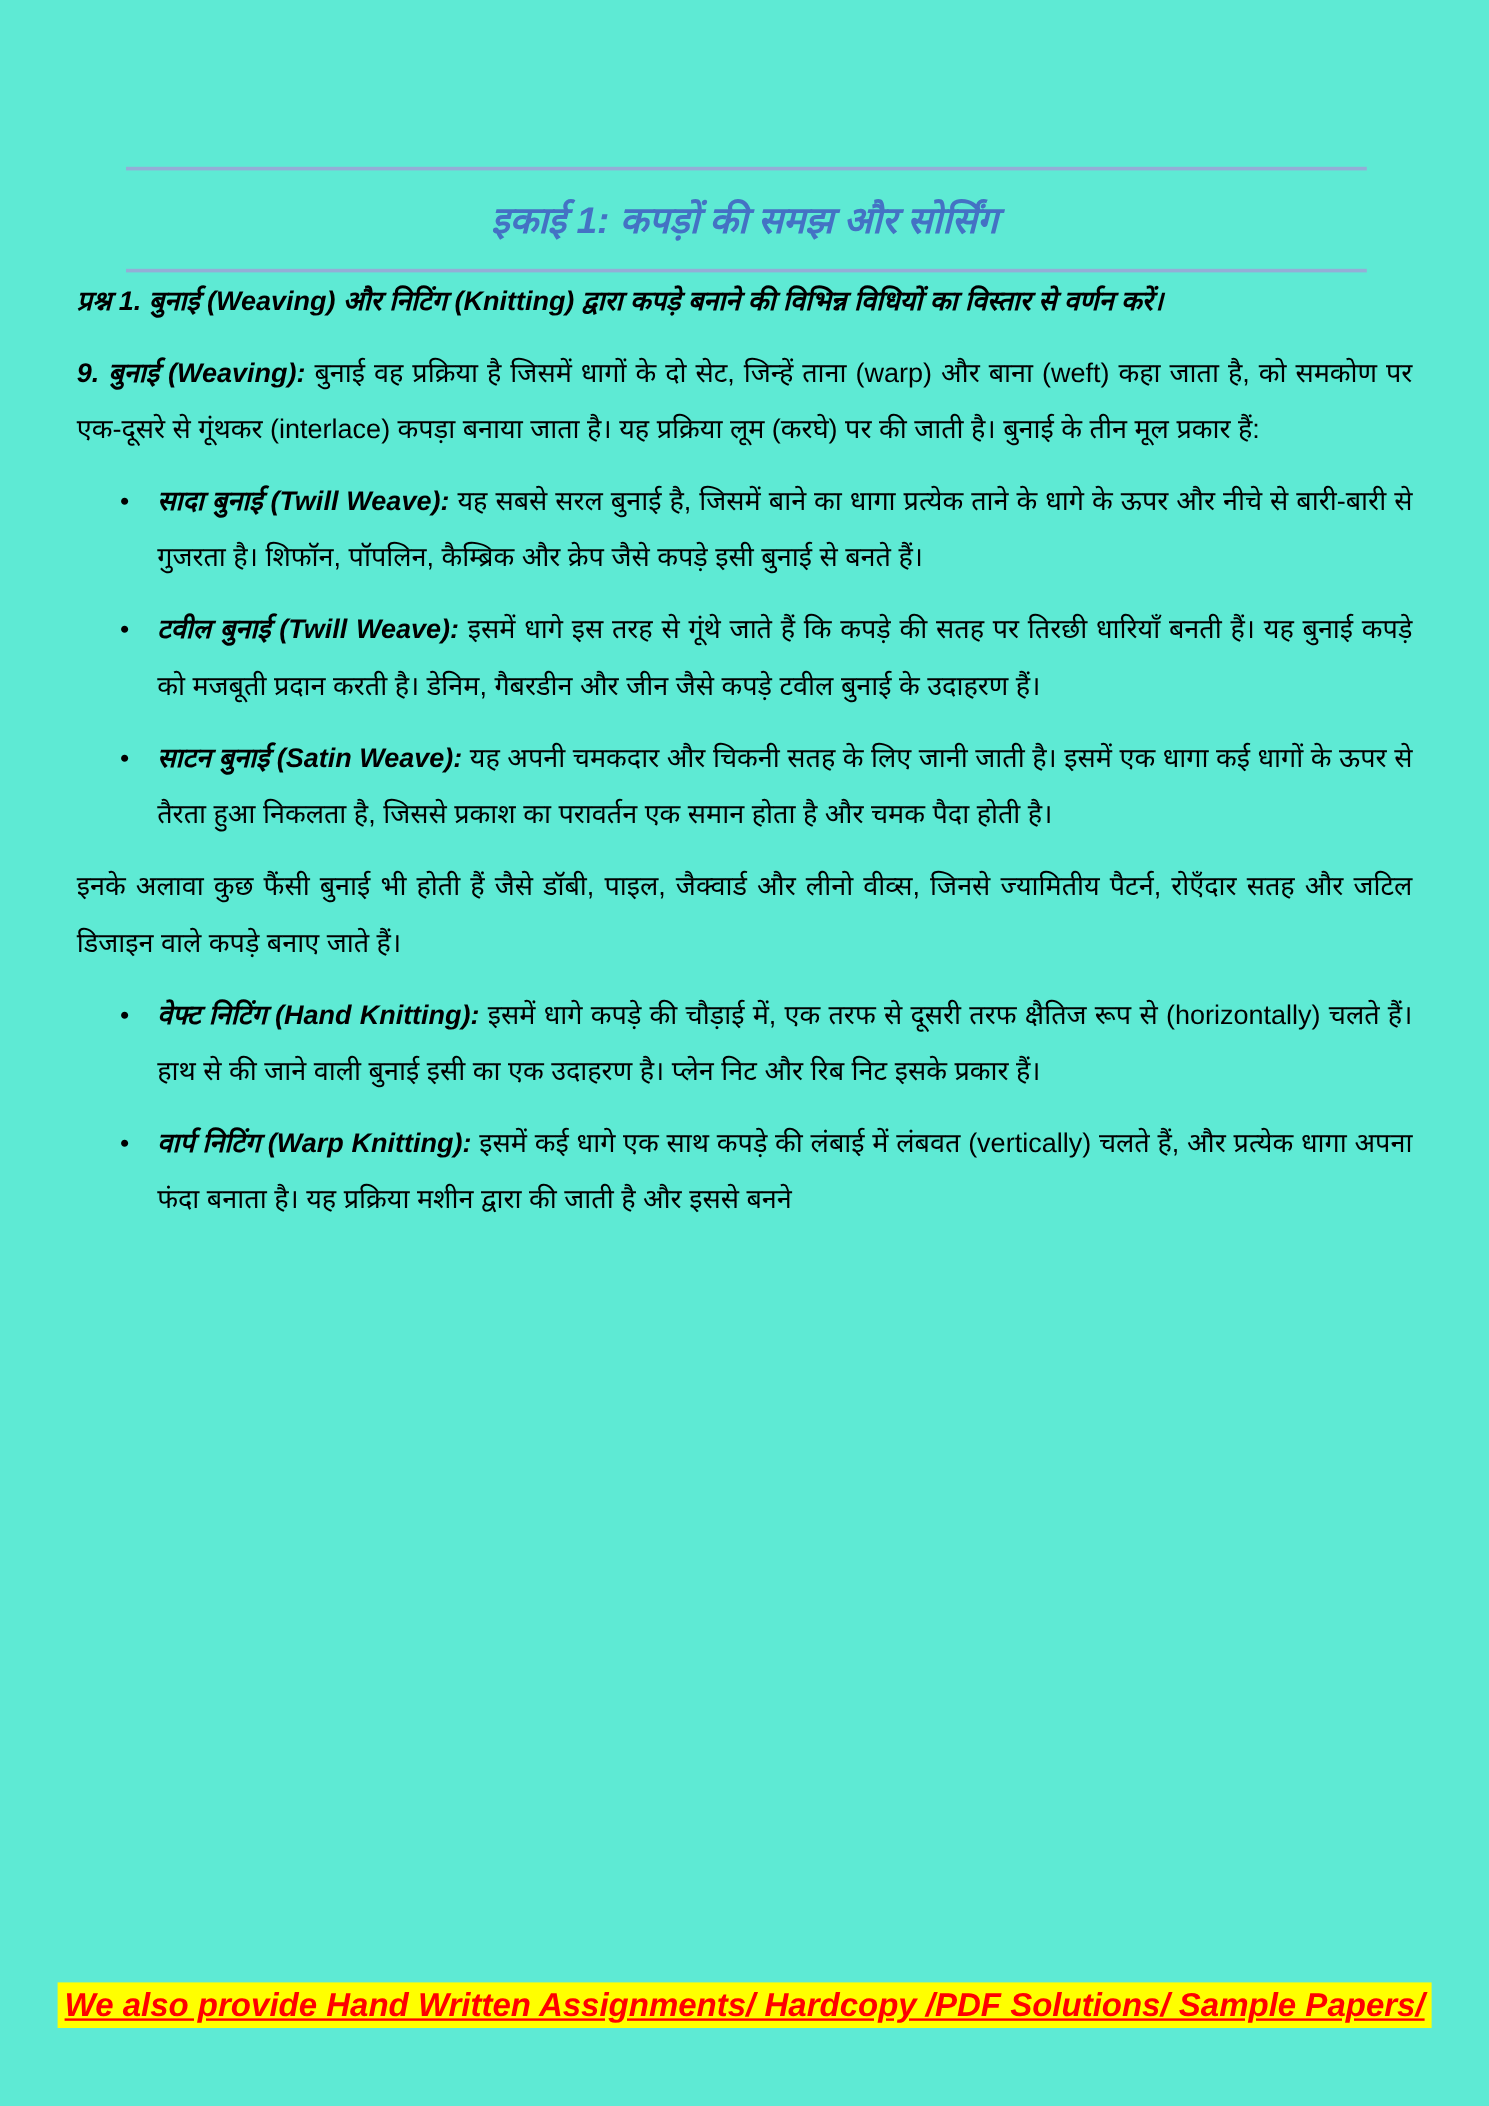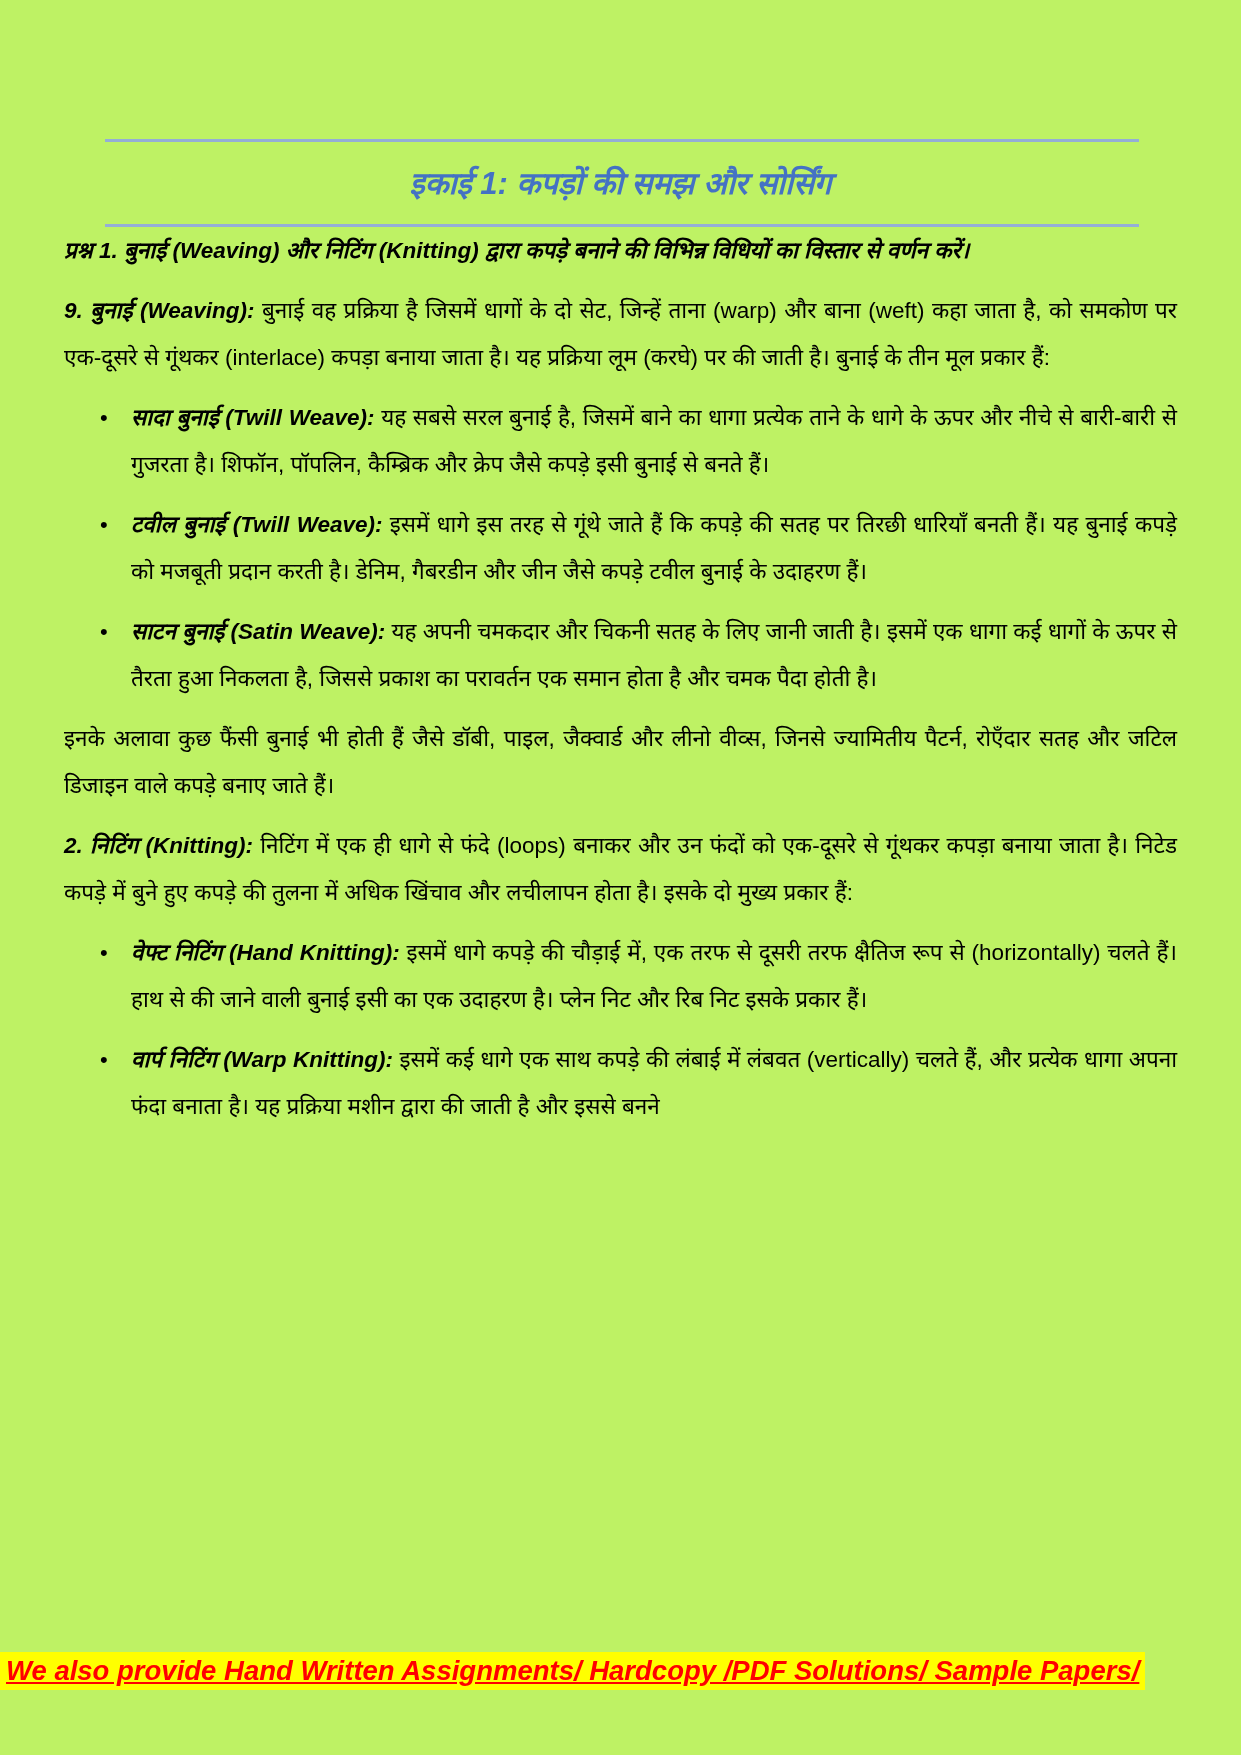--- a/index.html
+++ b/index.html
@@ -1,20 +1,20 @@
 <!DOCTYPE html>
 <html><head>
 <meta charset="utf-8">
 <style>
   html, body { margin: 0; padding: 0; background: #ffffff; }
   .page {
     position: relative;
     width: 1241px;
     height: 1755px;
-    background: #bef264;
+    background: #5eead4;
     font-family: "Liberation Sans", "DejaVu Sans", sans-serif;
     color: #000000;
     overflow: hidden;
     box-sizing: border-box;
   }
   .title-block { margin-top: 139px; }
   .rule {
     height: 3px;
     background: #94aed6;
     margin: 0 102px 0 105px;
@@ -57,21 +57,21 @@
     position: absolute;
     left: 36px;
     top: 0;
     font-size: 22px;
   }
   .footer {
     position: absolute;
     left: 0;
     right: 0;
     top: 1648px;
-    text-align: left;
+    text-align: center;
     line-height: 45px;
     font-size: 27.5px;
     font-weight: bold;
     font-style: italic;
   }
   .footer .hl {
     background: #ffff00;
     color: #ff0000;
     text-decoration: underline;
     text-decoration-color: #ff0000;
@@ -97,21 +97,20 @@
     <p class="para"><span class="b">9. बुनाई (Weaving):</span> <span>बुनाई वह प्रक्रिया है जिसमें धागों के दो सेट, जिन्हें ताना (warp) और बाना (weft) कहा जाता है, को समकोण पर एक-दूसरे से गूंथकर (interlace) कपड़ा बनाया जाता है। यह प्रक्रिया लूम (करघे) पर की जाती है। बुनाई के तीन मूल प्रकार हैं:</span></p>
 
     <ul class="weave-list">
       <li><span class="bullet-dot">•</span><span class="b">सादा बुनाई (Twill Weave):</span> <span>यह सबसे सरल बुनाई है, जिसमें बाने का धागा प्रत्येक ताने के धागे के ऊपर और नीचे से बारी-बारी से गुजरता है। शिफॉन, पॉपलिन, कैम्ब्रिक और क्रेप जैसे कपड़े इसी बुनाई से बनते हैं।</span></li>
       <li><span class="bullet-dot">•</span><span class="b">टवील बुनाई (Twill Weave):</span> <span>इसमें धागे इस तरह से गूंथे जाते हैं कि कपड़े की सतह पर तिरछी धारियाँ बनती हैं। यह बुनाई कपड़े को मजबूती प्रदान करती है। डेनिम, गैबरडीन और जीन जैसे कपड़े टवील बुनाई के उदाहरण हैं।</span></li>
       <li><span class="bullet-dot">•</span><span class="b">साटन बुनाई (Satin Weave):</span> <span>यह अपनी चमकदार और चिकनी सतह के लिए जानी जाती है। इसमें एक धागा कई धागों के ऊपर से तैरता हुआ निकलता है, जिससे प्रकाश का परावर्तन एक समान होता है और चमक पैदा होती है।</span></li>
     </ul>
 
     <p class="para">इनके अलावा कुछ फैंसी बुनाई भी होती हैं जैसे डॉबी, पाइल, जैक्वार्ड और लीनो वीव्स, जिनसे ज्यामितीय पैटर्न, रोएँदार सतह और जटिल डिजाइन वाले कपड़े बनाए जाते हैं।</p>
 
-    <p class="para"><span class="b">2. निटिंग (Knitting):</span> <span>निटिंग में एक ही धागे से फंदे (loops) बनाकर और उन फंदों को एक-दूसरे से गूंथकर कपड़ा बनाया जाता है। निटेड कपड़े में बुने हुए कपड़े की तुलना में अधिक खिंचाव और लचीलापन होता है। इसके दो मुख्य प्रकार हैं:</span></p>
 
     <ul class="weave-list">
       <li><span class="bullet-dot">•</span><span class="b">वेफ्ट निटिंग (Hand Knitting):</span> <span>इसमें धागे कपड़े की चौड़ाई में, एक तरफ से दूसरी तरफ क्षैतिज रूप से (horizontally) चलते हैं। हाथ से की जाने वाली बुनाई इसी का एक उदाहरण है। प्लेन निट और रिब निट इसके प्रकार हैं।</span></li>
       <li><span class="bullet-dot">•</span><span class="b">वार्प निटिंग (Warp Knitting):</span> <span>इसमें कई धागे एक साथ कपड़े की लंबाई में लंबवत (vertically) चलते हैं, और प्रत्येक धागा अपना फंदा बनाता है। यह प्रक्रिया मशीन द्वारा की जाती है और इससे बनने</span></li>
     </ul>
 
   </div>
 
   <div class="footer">
     <div><span class="hl">We also provide Hand Written Assignments/ Hardcopy /PDF Solutions/ Sample Papers/</span></div>

